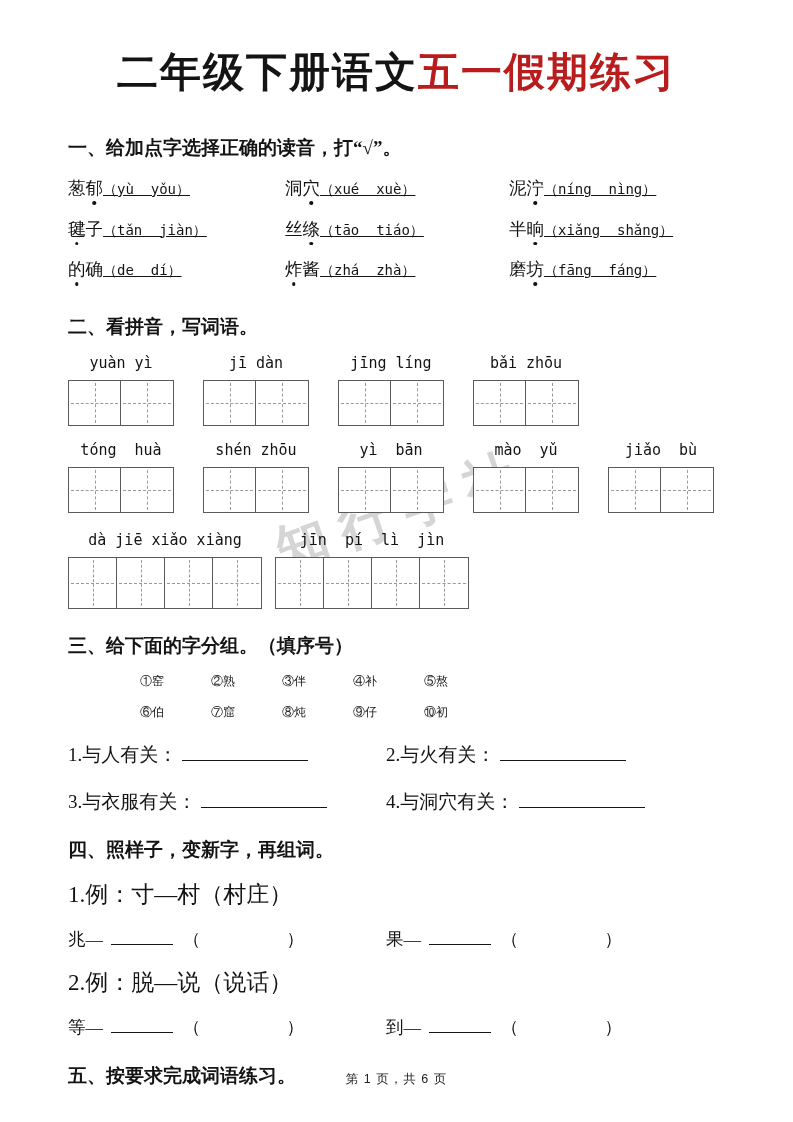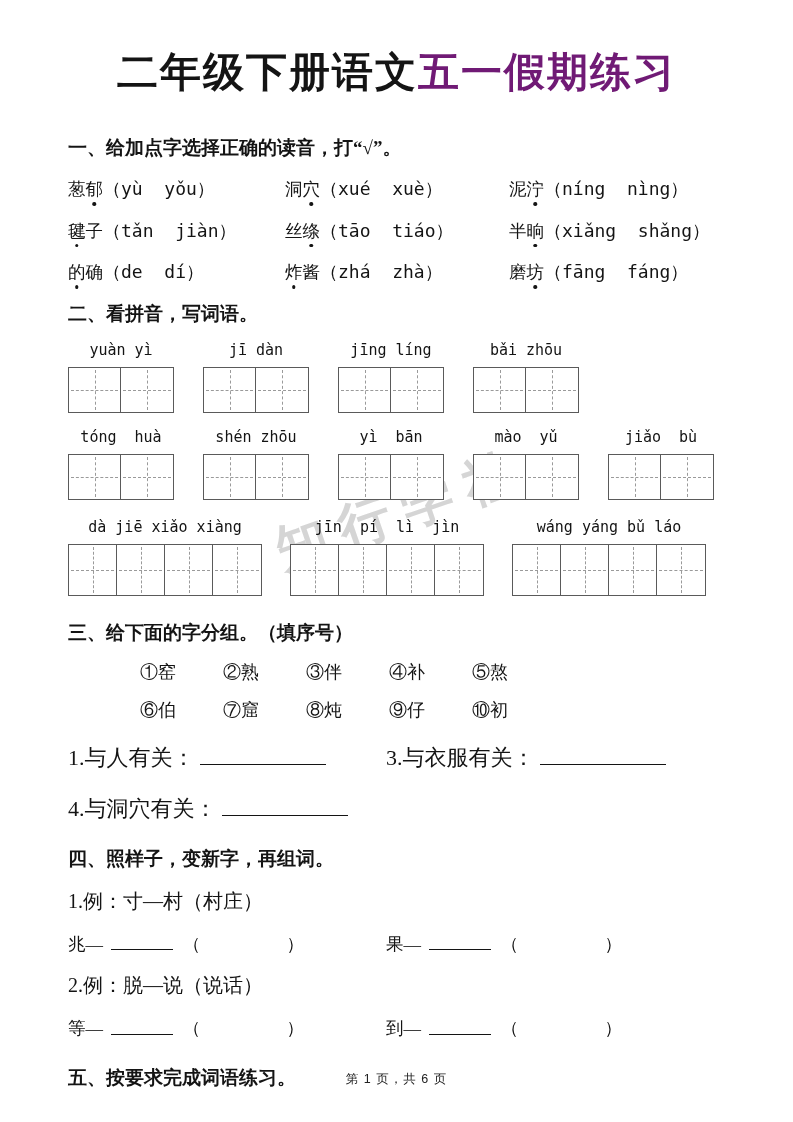--- a/index.html
+++ b/index.html
@@ -13,72 +13,72 @@
   .watermark {
     position:absolute; z-index:0; left:278px; top:518px;
     font-size:52px; letter-spacing:14px; color:#c7c7c7; opacity:.75;
     transform:rotate(-19deg); transform-origin:left center;
     white-space:nowrap; font-weight:bold;
   }
   .title {
     margin:0; padding-top:46px; text-align:center;
     font-size:41px; font-weight:bold; letter-spacing:2px; line-height:1.3;
   }
-  .title .red { color:#701a75;margin-top:35px; }
+  .title .red { color:#b91c1c;margin-top:35px; }
   .heading { font-weight:bold; font-size:19px; line-height:1.35; }
   .mt-s1 { margin-top:36px; }
-  .mt-s2 { margin-top:16px; }
+  .mt-s2 { margin-top:32px; }
   .mt-s3 { margin-top:24px; }
   .mt-s4 { margin-top:22px; }
   .mt-s5 { margin-top:24px; }
 
   
   .s1-grid {
     display:grid; grid-template-columns:217px 224px 1fr;
     row-gap:17px; margin-top:16px; font-size:17.5px;
   }
   .s1-item { white-space:nowrap; }
   .hz { position:relative; display:inline-block; line-height:1.35; }
   .hz.dotted::after {
     content:''; position:absolute; left:50%; bottom:-4px;
     transform:translateX(-50%); width:3.5px; height:3.5px;
     border-radius:50%; background:#141414;
   }
-  .pinyin { font-family:"DejaVu Sans Mono", monospace; font-size:18px; white-space:pre; }
+  .pinyin { font-family:"DejaVu Sans Mono", monospace; font-size:14px; white-space:pre;text-decoration:underline; }
 
   
   .wrow { display:flex; align-items:flex-end; }
   .wrow.c2 { gap:29px; margin-top:15px; }
-  .wrow.c4 { gap:28px; margin-top:18px; }
+  .wrow.c4 { gap:13px; margin-top:18px; }
   .wgroup { display:flex; flex-direction:column; align-items:center; }
   .wlabel { font-family:"DejaVu Sans Mono", monospace; font-size:15px; white-space:pre; margin-bottom:8px; }
   .tzg { display:flex; border:1.6px solid #5a5a5a; background:#fff; }
   .cell { position:relative; border-right:1px solid #5a5a5a; }
   .cell:last-child { border-right:none; }
   .c2 .cell { width:52px; height:44px; }
   .c4 .cell { width:48px; height:50px; }
   .cell::before {
     content:''; position:absolute; left:50%; top:2px; bottom:2px;
     border-left:1px dashed #9a9a9a;
   }
   .cell::after {
     content:''; position:absolute; top:50%; left:2px; right:2px;
     border-top:1px dashed #9a9a9a;
   }
 
   
-  .char-row { display:flex; gap:47px; margin:14px 0 0 72px; font-size:18px; }
+  .char-row { display:flex; gap:47px; margin:14px 0 0 72px; font-size:12px; }
   .char-row span { white-space:nowrap; }
-  .q-grid { display:grid; grid-template-columns:318px 1fr; row-gap:20px; margin-top:20px; font-size:22px; }
+  .q-grid { display:grid; grid-template-columns:318px 1fr; row-gap:20px; margin-top:20px; font-size:19px; }
   .blank { display:inline-block; border-bottom:1.3px solid #141414; height:1.05em; vertical-align:baseline; margin-left:5px; }
   .blank.q { width:126px; }
   .blank.sm { width:62px; margin:0 10px 0 8px; }
 
   
-  .ex-line { margin-top:16px; font-size:20px; }
+  .ex-line { margin-top:16px; font-size:23px; }
   .pair-grid { display:grid; grid-template-columns:318px 1fr; margin-top:17px; font-size:17.5px; }
   .paren-gap { display:inline-block; width:86px; }
 
   .footer {
     position:absolute; z-index:1; left:0; right:0; bottom:34px;
     text-align:center; font-size:12.5px; color:#222;
     font-family:"Liberation Sans", sans-serif; letter-spacing:1px;
   }
 </style>
 </head>
@@ -184,29 +184,20 @@
           </div>
           <div class="wgroup">
             <div class="wlabel">jīn  pí  lì  jìn</div>
             <div class="tzg">
               <div class="cell"></div>
               <div class="cell"></div>
               <div class="cell"></div>
               <div class="cell"></div>
             </div>
           </div>
-          <div class="wgroup">
-            <div class="wlabel">wáng yáng bǔ láo</div>
-            <div class="tzg">
-              <div class="cell"></div>
-              <div class="cell"></div>
-              <div class="cell"></div>
-              <div class="cell"></div>
-            </div>
-          </div>
         </div>
       </div>
 
     <div class="heading mt-s3">三、给下面的字分组。（填序号）</div>
     <div id="s3-chars">
         <div class="char-row">
           <span>①窑</span>
           <span>②熟</span>
           <span>③伴</span>
           <span>④补</span>
@@ -215,20 +206,21 @@
         <div class="char-row">
           <span>⑥伯</span>
           <span>⑦窟</span>
           <span>⑧炖</span>
           <span>⑨仔</span>
           <span>⑩初</span>
         </div>
       </div>
     <div class="q-grid" id="s3-questions">
         <div><span>1.与人有关：</span><span class="blank q"></span></div>
+        <div><span>2.与火有关：</span><span class="blank q"></span></div>
         <div><span>3.与衣服有关：</span><span class="blank q"></span></div>
         <div><span>4.与洞穴有关：</span><span class="blank q"></span></div>
       </div>
 
     <div class="heading mt-s4">四、照样子，变新字，再组词。</div>
     <div id="s4-groups">
         <div class="ex-line">1.例：寸—村（村庄）</div>
         <div class="pair-grid">
           <div><span>兆—</span><span class="blank sm"></span><span>（</span><span class="paren-gap"></span><span>）</span></div>
           <div><span>果—</span><span class="blank sm"></span><span>（</span><span class="paren-gap"></span><span>）</span></div>

